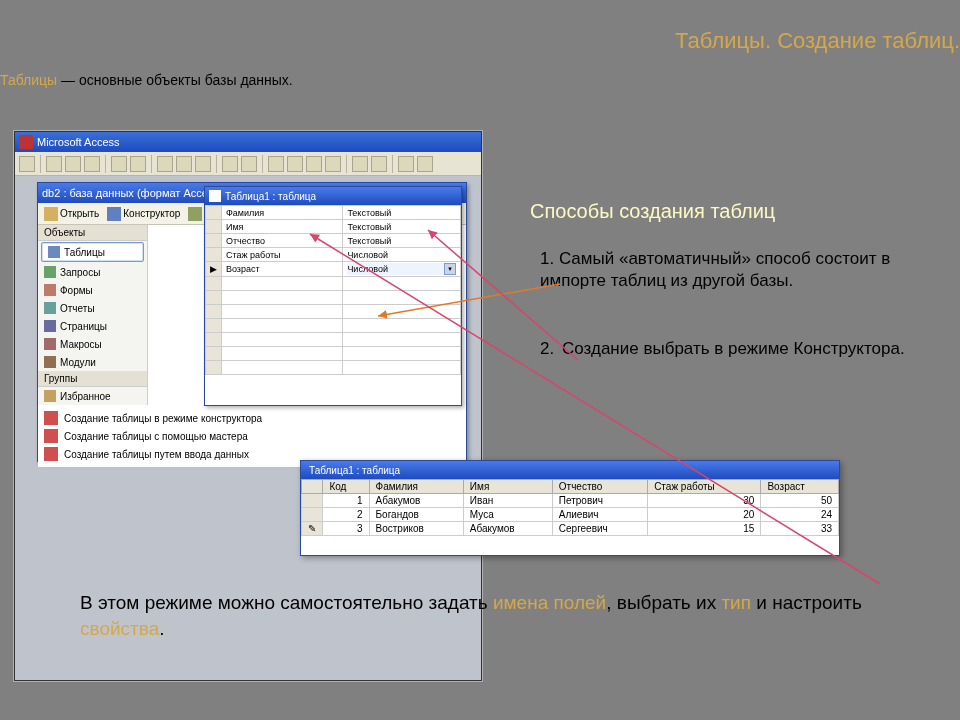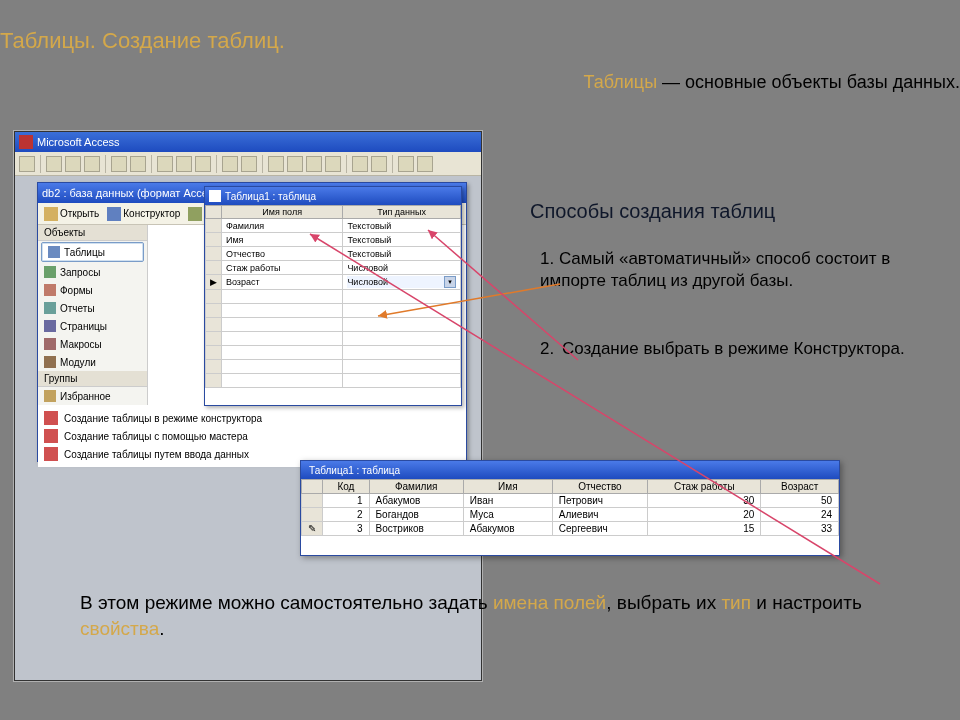--- a/index.html
+++ b/index.html
@@ -5,25 +5,25 @@
   * { box-sizing: border-box; margin: 0; padding: 0; }
   body {
     width: 960px; height: 720px;
     background: #808080;
     font-family: Arial, sans-serif;
     position: relative;
     overflow: hidden;
   }
   .slide-title {
     position: absolute; top: 28px; left: 0; width: 960px;
-    text-align: left; color: #d4a84a; font-size: 22px;
+    text-align: right; color: #d4a84a; font-size: 22px;
   }
   .slide-subtitle {
     position: absolute; top: 72px; left: 0; width: 960px;
-    text-align: right; font-size: 18px;
+    text-align: left; font-size: 14px;
   }
   .slide-subtitle .hl { color: #d4a84a; }
   .slide-subtitle .nt { color: #000; }
 
   
   .access-app {
     position: absolute;
     left: 14px; top: 131px;
     width: 468px; height: 550px;
     background: #bfc4cc;
@@ -147,32 +147,32 @@
     background:#fff; border:1px solid #2a4aa0;
     box-shadow: 2px 2px 6px rgba(0,0,0,0.35);
     font-size:10px;
   }
   .tbl-data .tt {
     height:18px;background:linear-gradient(#4a7ae8,#1e4bbf);color:#fff;
     display:flex;align-items:center;padding:0 4px;gap:4px;
   }
   .data-grid { width:100%; border-collapse:collapse; }
   .data-grid th {
-    background:#e8e4d8; border:1px solid #aaa; font-size:10px; padding:1px 6px; font-weight:normal; text-align:center;
+    background:#e8e4d8; border:1px solid #aaa; font-size:10px; padding:1px 6px; font-weight:normal; text-align:left;
   }
   .data-grid td {
     border:1px solid #ccc; padding:1px 6px; font-size:10px; height:14px;
   }
   .data-grid .num { text-align:right; }
   .data-grid .rowhdr { width:16px; background:#e8e4d8; text-align:center; }
 
   
   .rt-heading {
     position:absolute; left:530px; top:200px;
-    color:#0f172a; font-size:20px;
+    color:#fef9c3; font-size:20px;
   }
   .rt-p1 {
     position:absolute; left:540px; top:248px; width:400px;
     font-size:17px; color:#000; line-height:1.3;
   }
   .rt-p2 {
     position:absolute; left:562px; top:338px; width:360px;
     font-size:17px; color:#000; line-height:1.3;
   }
   .rt-p2 .n { position:absolute; left:-22px; }
@@ -305,25 +305,20 @@
   </div>
 </div>
 
 <div class="tbl-design">
   <div class="tt">
     <span class="ic"></span>
     <span>Таблица1 : таблица</span>
   </div>
   <table class="des-grid">
     <tbody>
-        <tr>
-      <th class="rowhdr"></th>
-      <th>Имя поля</th>
-      <th>Тип данных</th>
-    </tr>
     <tr>
           <td class="rowhdr marker"></td>
           <td>Фамилия</td>
           <td>Текстовый</td>
         </tr>
     <tr>
           <td class="rowhdr marker"></td>
           <td>Имя</td>
           <td>Текстовый</td>
         </tr>

